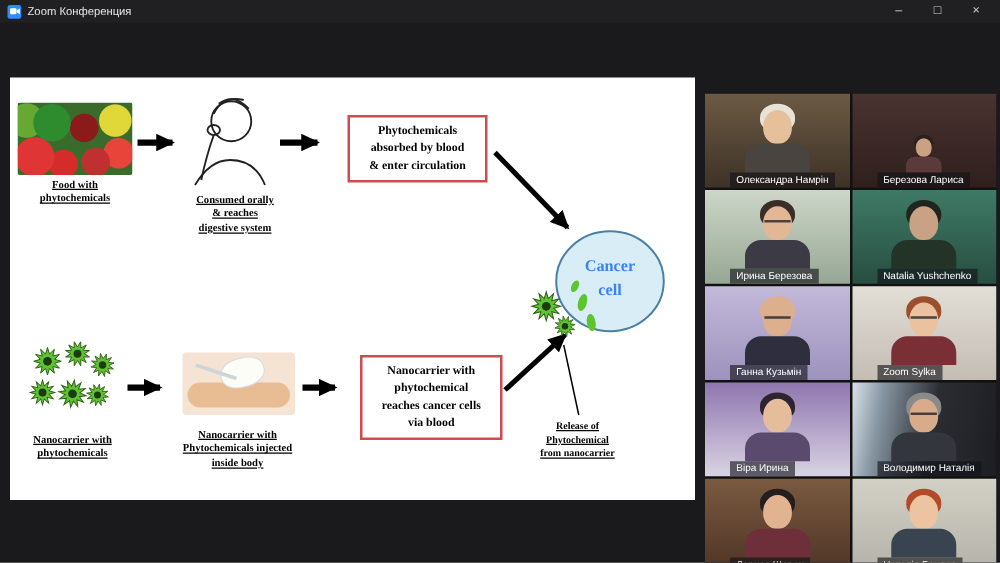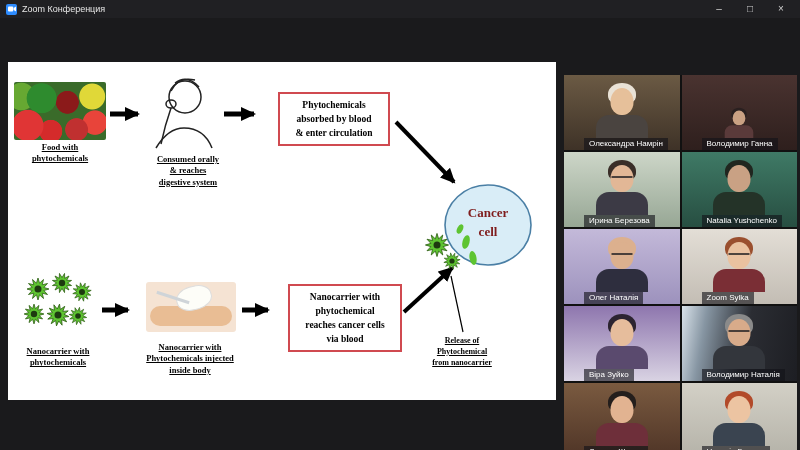--- a/index.html
+++ b/index.html
@@ -149,21 +149,21 @@
     </svg>
 
     <div class="lbl" style="left:0;top:80px;width:104px;">Food with
 phytochemicals</div>
     <div class="lbl" style="left:126px;top:92px;width:108px;">Consumed orally
 &amp; reaches
 digestive system</div>
     <div class="redbox" style="left: 270px; top: 30px; width: 112px; height: 54px; border-color: rgb(208, 74, 80);">Phytochemicals
 absorbed by blood
 &amp; enter circulation</div>
-    <div class="cell-text" style="color: #7f1d1d;">Cancer
+    <div class="cell-text" style="color: #3b82f6;">Cancer
 cell</div>
     <div class="lbl" style="left:406px;top:274px;width:96px;font-size:8px;">Release of
 Phytochemical
 from nanocarrier</div>
     <div class="lbl" style="left:0;top:284px;width:100px;">Nanocarrier with
 phytochemicals</div>
     <div class="lbl" style="left:126px;top:280px;width:112px;">Nanocarrier with
 Phytochemicals injected
 inside body</div>
     <div class="redbox" style="left: 280px; top: 222px; width: 114px; height: 68px; border-color: rgb(208, 74, 80);">Nanocarrier with
@@ -182,21 +182,21 @@
         </div>
       <span class="pname">Олександра Намрін</span>
     </div>
 
     <div class="tile" style="--bg: linear-gradient(180deg,#4a3330,#2e1f1d); --hair: #2a2020; --skin: #caa183; --shirt: #5a3a3a;">
       <div class="person small">
           <div class="hair"></div>
           <div class="head"></div>
           <div class="body"></div>
         </div>
-      <span class="pname">Володимир Ганна</span>
+      <span class="pname">Березова Лариса</span>
     </div>
 
     <div class="tile" style="--bg: linear-gradient(180deg,#cdd6c8,#97a795); --hair: #3a2e28; --skin: #e2b796; --shirt: #3c3a45;">
       <div class="person">
           <div class="hair"></div>
           <div class="head"></div>
           <div class="glasses"></div>
           <div class="body"></div>
         </div>
       <span class="pname">Ирина Березова</span>
@@ -211,40 +211,40 @@
       <span class="pname">Natalia Yushchenko</span>
     </div>
 
     <div class="tile" style="--bg: linear-gradient(180deg,#c3b9d9,#9d92bd); --hair: #dcb08e; --skin: #dcb08e; --shirt: #2e2e3e;">
       <div class="person">
           <div class="hair"></div>
           <div class="head"></div>
           <div class="glasses"></div>
           <div class="body"></div>
         </div>
-      <span class="pname">Олег Наталія</span>
+      <span class="pname">Ганна Кузьмін</span>
     </div>
 
     <div class="tile" style="--bg: linear-gradient(180deg,#e3ded6,#c3bdb4); --hair: #9a4f2e; --skin: #eac2a0; --shirt: #7a2e35;">
       <div class="person">
           <div class="hair"></div>
           <div class="head"></div>
           <div class="glasses"></div>
           <div class="body"></div>
         </div>
       <span class="pname">Zoom Sylka</span>
     </div>
 
     <div class="tile" style="--bg: linear-gradient(180deg,#8e76ae,#d9d3e3); --hair: #2c2430; --skin: #e6bd9c; --shirt: #5a4a6e;">
       <div class="person">
           <div class="hair"></div>
           <div class="head"></div>
           <div class="body"></div>
         </div>
-      <span class="pname">Віра Зуйко</span>
+      <span class="pname">Віра Ирина</span>
     </div>
 
     <div class="tile" style="--bg: linear-gradient(100deg,#d9e2ea 0%,#8796a3 20%,#2b2d33 55%,#1d1e23 100%); --hair: #8a8a8a; --skin: #d8ab8a; --shirt: #33363c;">
       <div class="person">
           <div class="hair"></div>
           <div class="head"></div>
           <div class="glasses"></div>
           <div class="body"></div>
         </div>
       <span class="pname">Володимир Наталія</span>

